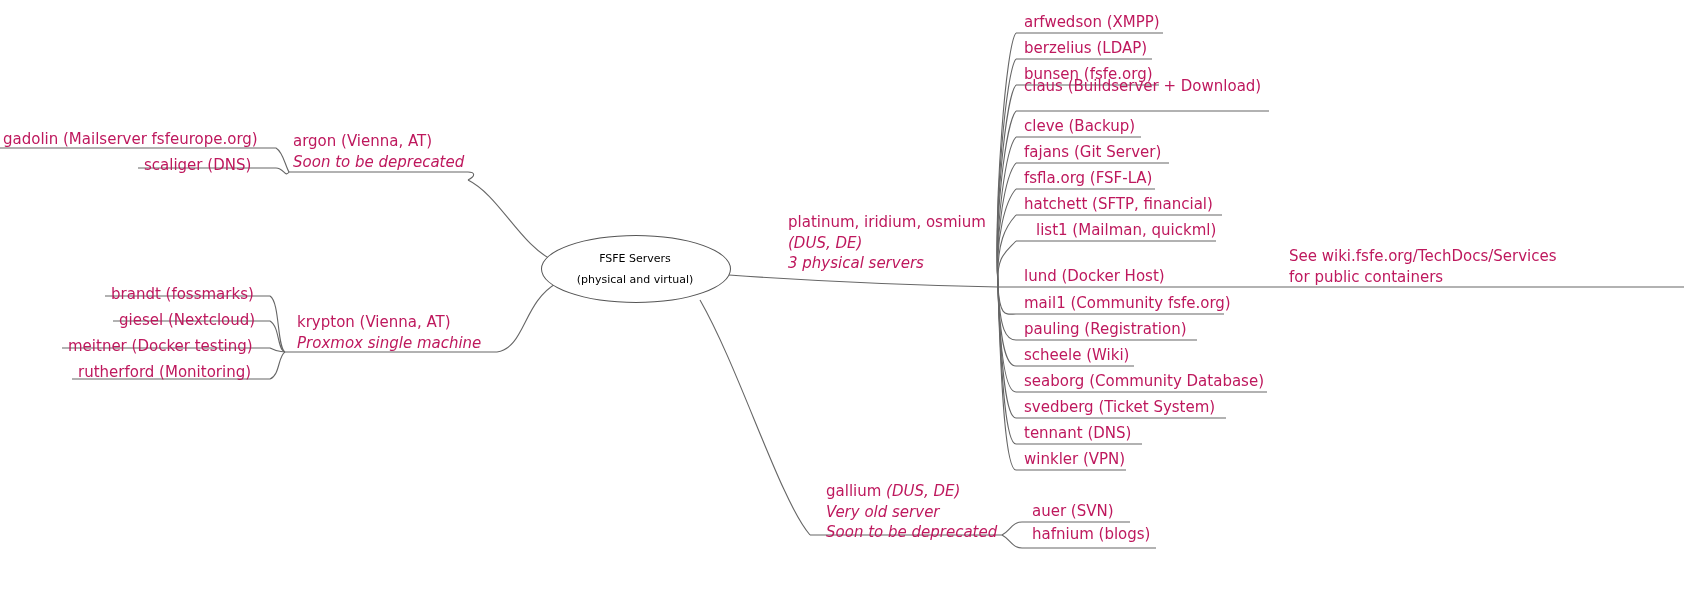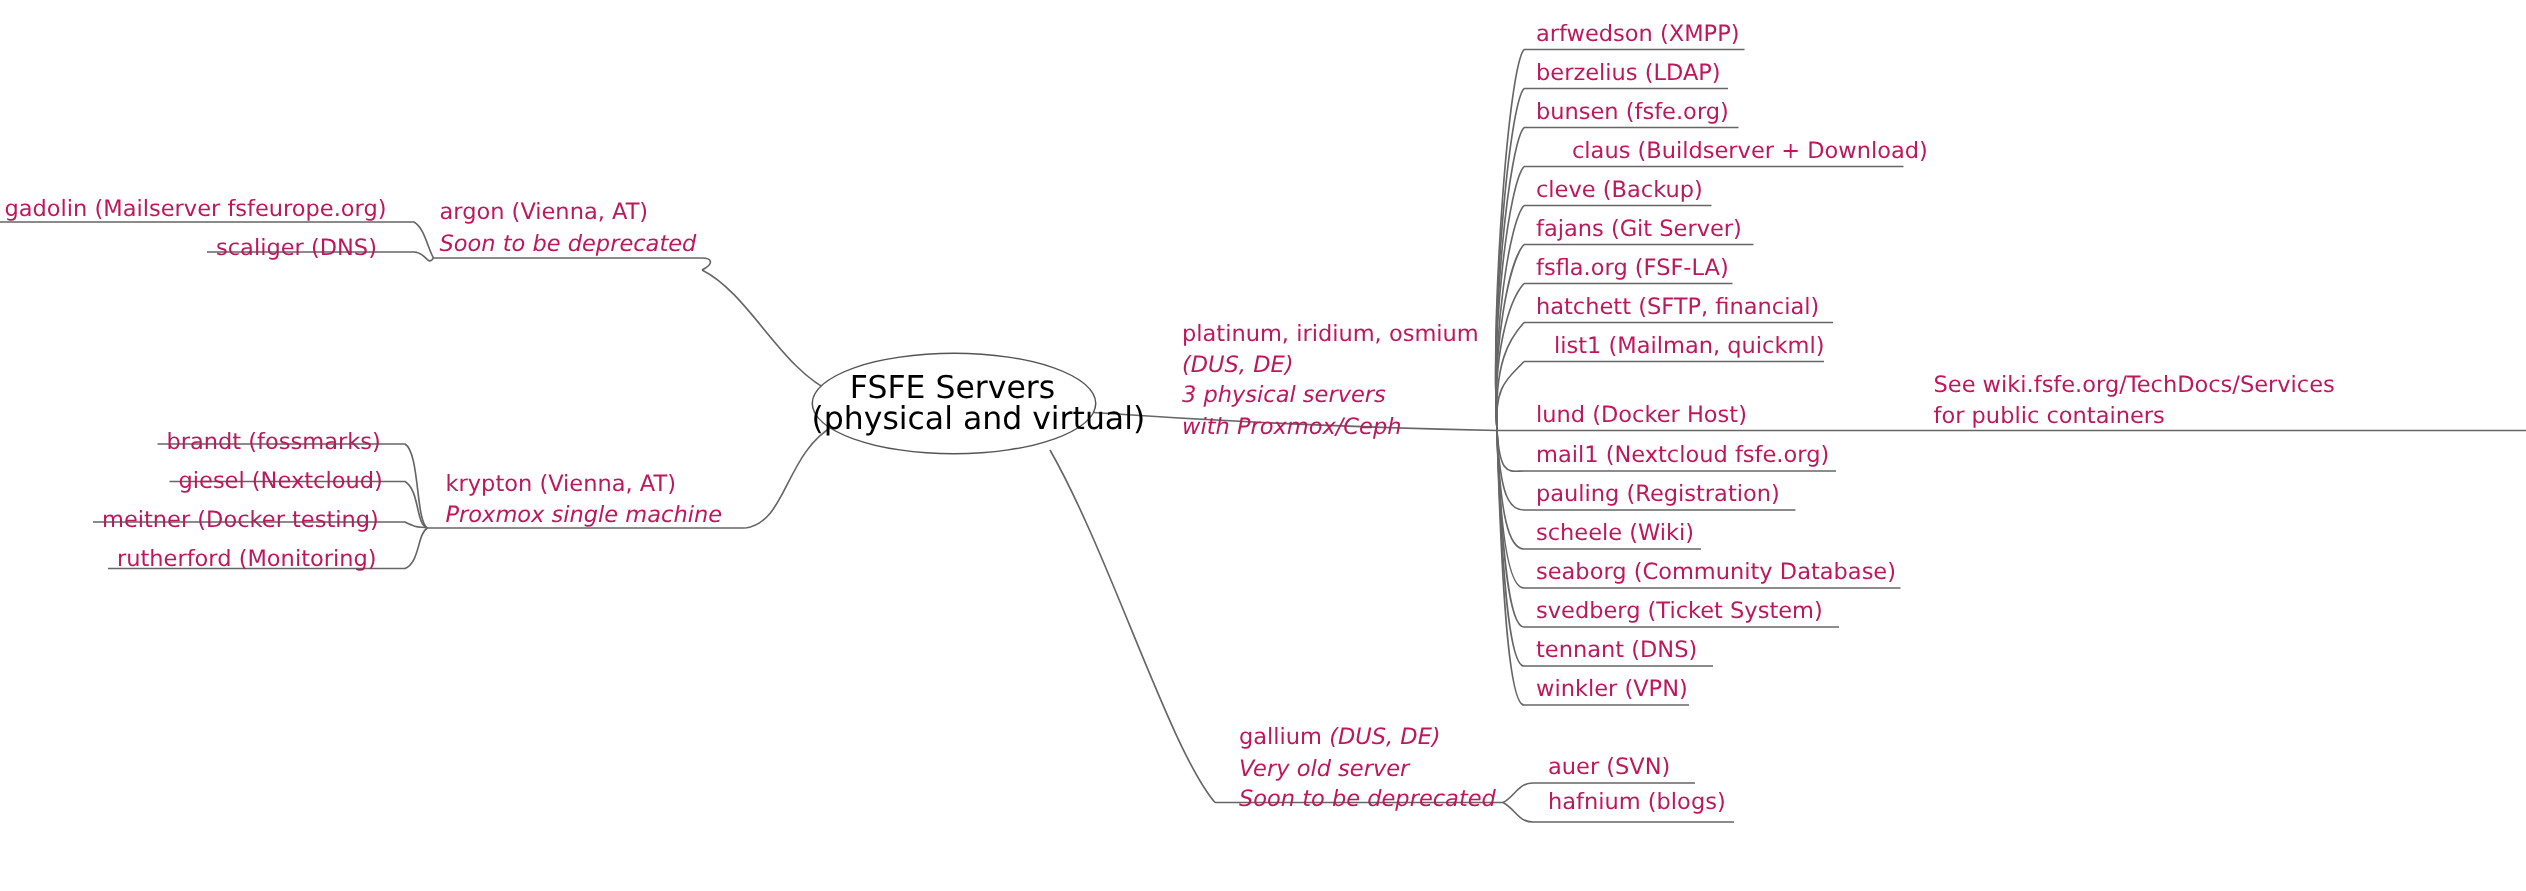--- a/index.html
+++ b/index.html
@@ -29,21 +29,21 @@
     position: absolute;
     white-space: nowrap;
     font-size: 15px;
     line-height: 20.5px;
     color: #be185d;
   }
   .node .ital { font-style: italic; }
   .root {
     position: absolute;
     text-align: center;
-    font-size: 21px;
+    font-size: 11px;
     line-height: 21px;
     white-space: nowrap;
   }
   .root .sub { }
   .ellipse {
     position: absolute;
     border: 1px solid #555;
     border-radius: 50%;
     background: #fff;
   }
@@ -143,34 +143,33 @@
   </div>
   <div class="node" style="left:111px; top:284px;">brandt (fossmarks)</div>
   <div class="node" style="left:119px; top:310px;">giesel (Nextcloud)</div>
   <div class="node" style="left:68px; top:336px;">meitner (Docker testing)</div>
   <div class="node" style="left:78px; top:362px;">rutherford (Monitoring)</div>
 
   <div class="node" style="left:788px; top:212px;">
     <div>platinum, iridium, osmium</div>
     <div class="ital">(DUS, DE)</div>
     <div class="ital">3 physical servers</div>
-    <div class="ital">with Proxmox/Ceph</div>
   </div>
 
   <div class="node" style="left:1024px; top:12px;">arfwedson (XMPP)</div>
   <div class="node" style="left:1024px; top:38px;">berzelius (LDAP)</div>
   <div class="node" style="left:1024px; top:64px;">bunsen (fsfe.org)</div>
-  <div class="node" style="left:1024px; top:90px;margin-left:24px;">claus (Buildserver + Download)</div>
+  <div class="node" style="left:1024px; top:76px;">claus (Buildserver + Download)</div>
   <div class="node" style="left:1024px; top:116px;">cleve (Backup)</div>
   <div class="node" style="left:1024px; top:142px;">fajans (Git Server)</div>
   <div class="node" style="left:1024px; top:168px;">fsfla.org (FSF-LA)</div>
   <div class="node" style="left:1024px; top:194px;">hatchett (SFTP, financial)</div>
   <div class="node" style="left:1024px; top:220px;margin-left:12px;">list1 (Mailman, quickml)</div>
   <div class="node" style="left:1024px; top:266px;">lund (Docker Host)</div>
-  <div class="node" style="left:1024px; top:293px;">mail1 (Nextcloud fsfe.org)</div>
+  <div class="node" style="left:1024px; top:293px;">mail1 (Community fsfe.org)</div>
   <div class="node" style="left:1024px; top:319px;">pauling (Registration)</div>
   <div class="node" style="left:1024px; top:345px;">scheele (Wiki)</div>
   <div class="node" style="left:1024px; top:371px;">seaborg (Community Database)</div>
   <div class="node" style="left:1024px; top:397px;">svedberg (Ticket System)</div>
   <div class="node" style="left:1024px; top:423px;">tennant (DNS)</div>
   <div class="node" style="left:1024px; top:449px;">winkler (VPN)</div>
 
   <div class="node" style="left:1289px; top:246px;">
     <div>See wiki.fsfe.org/TechDocs/Services</div>
     <div>for public containers</div>

